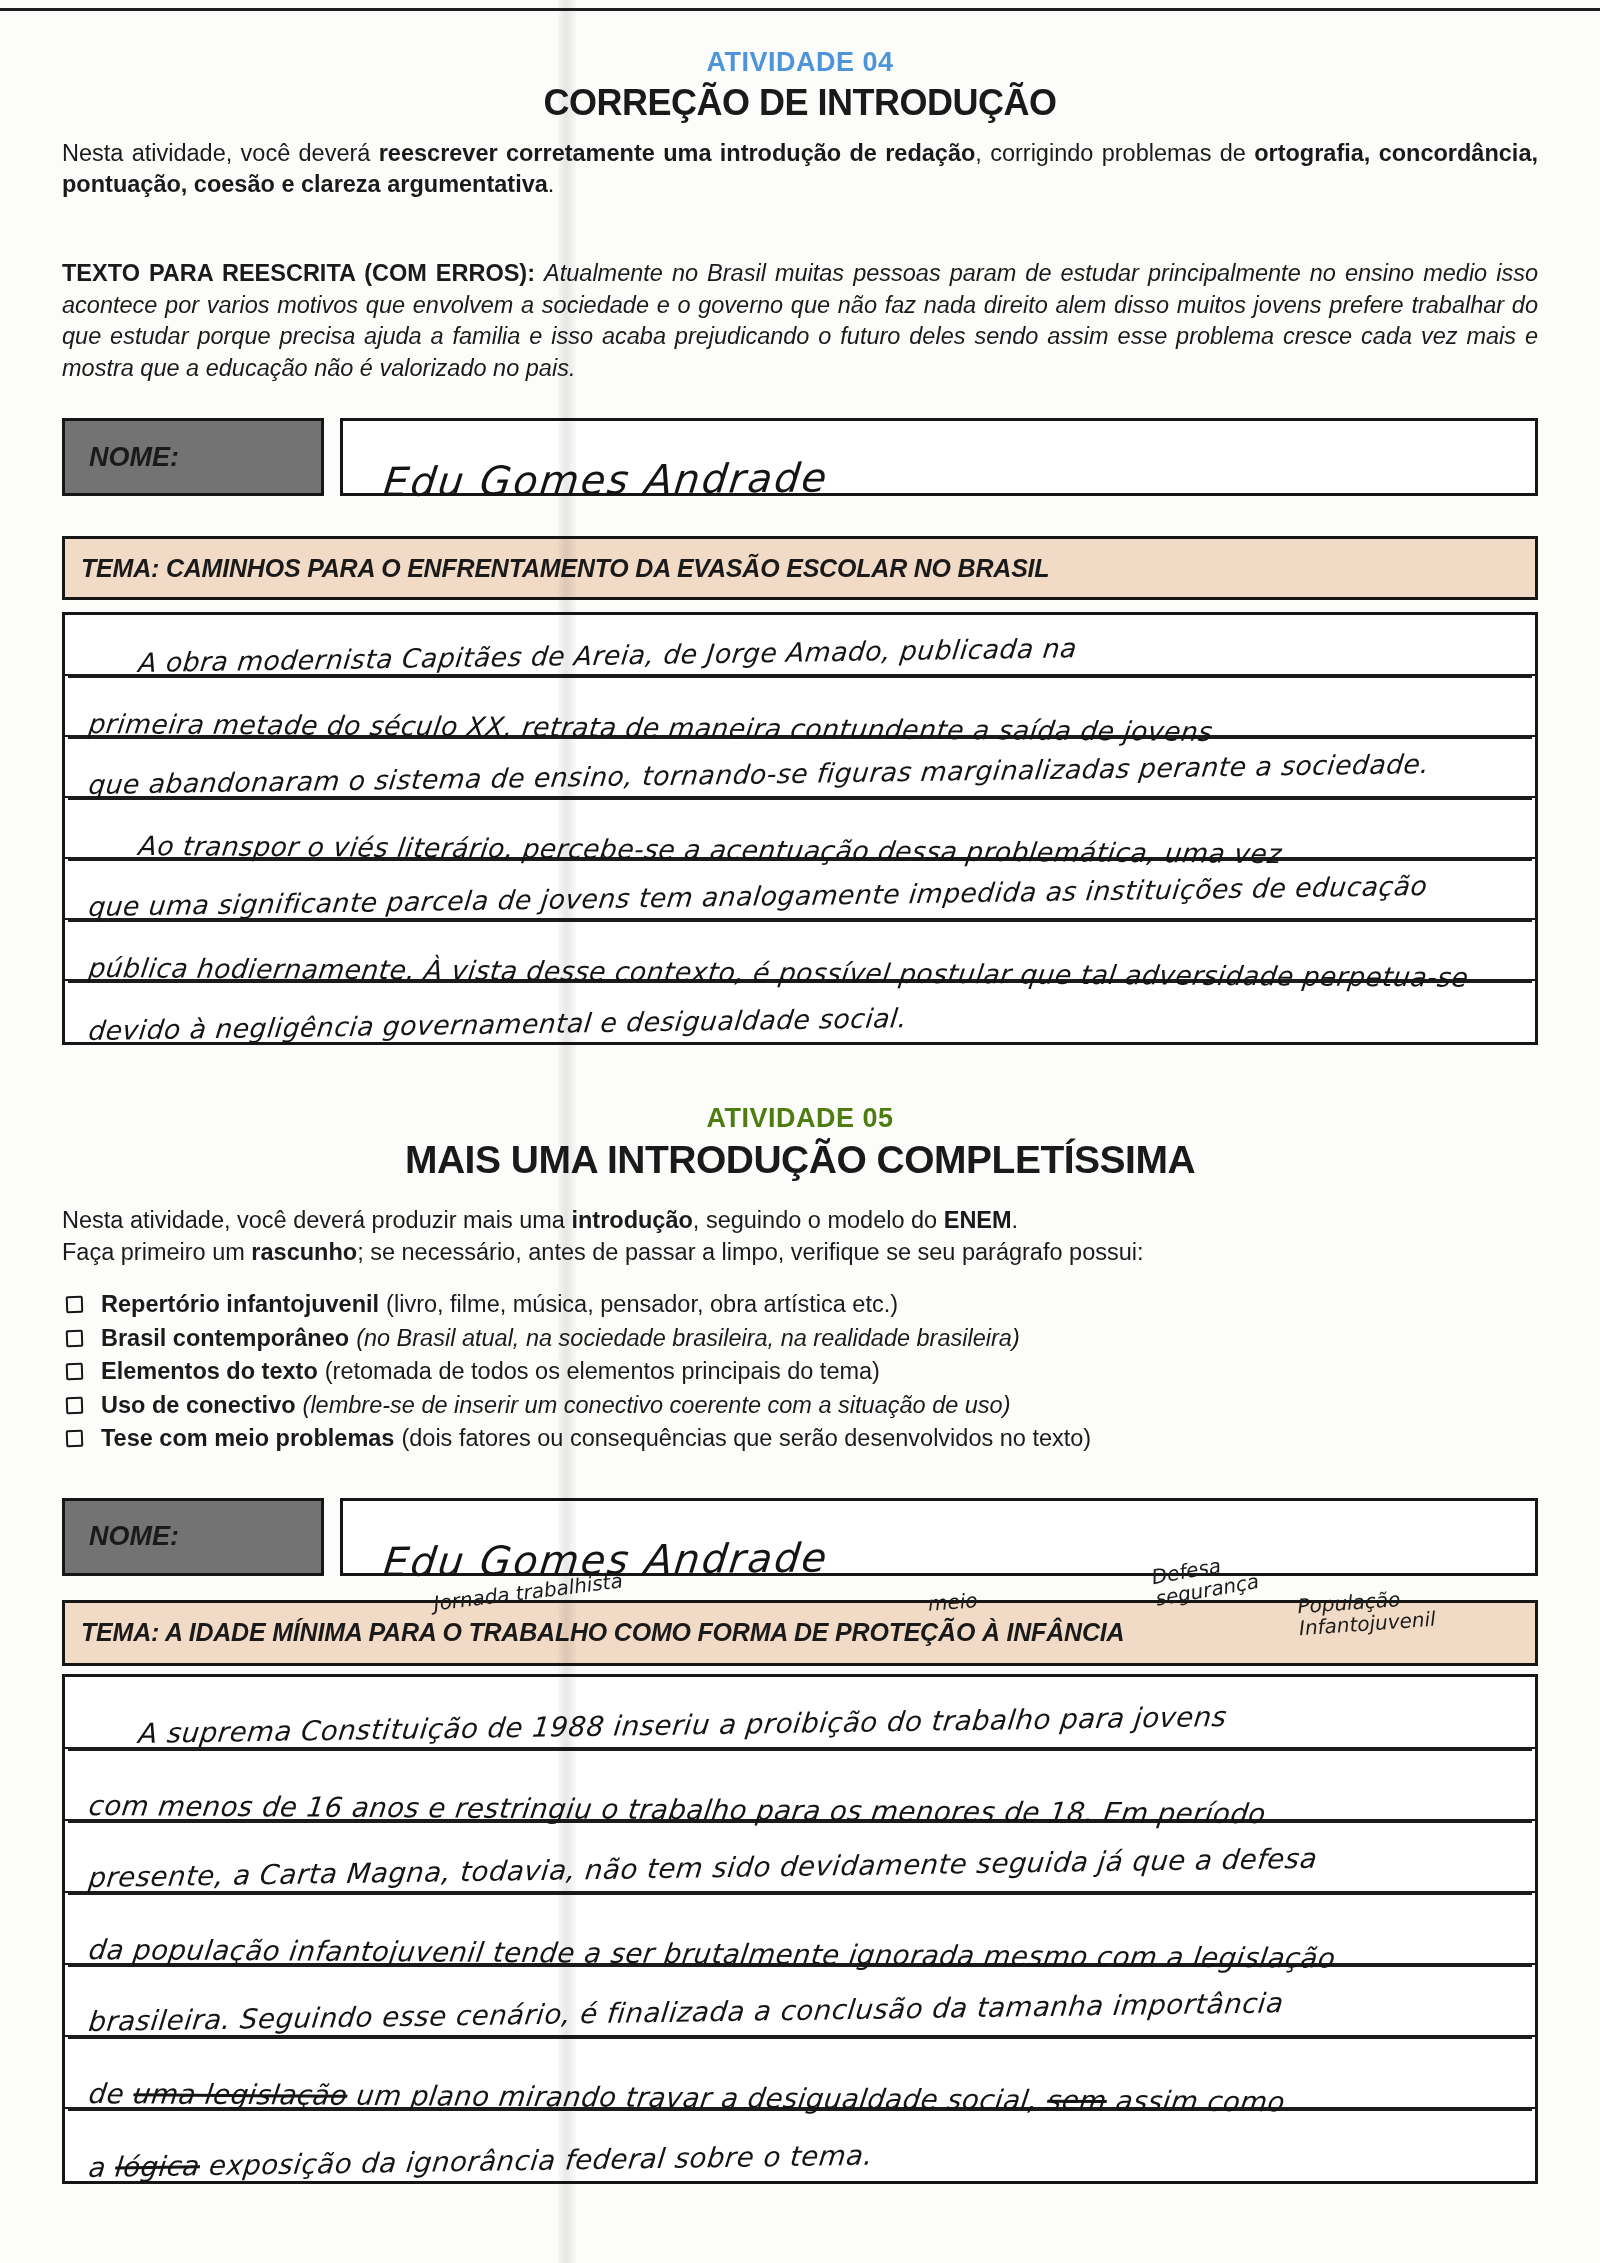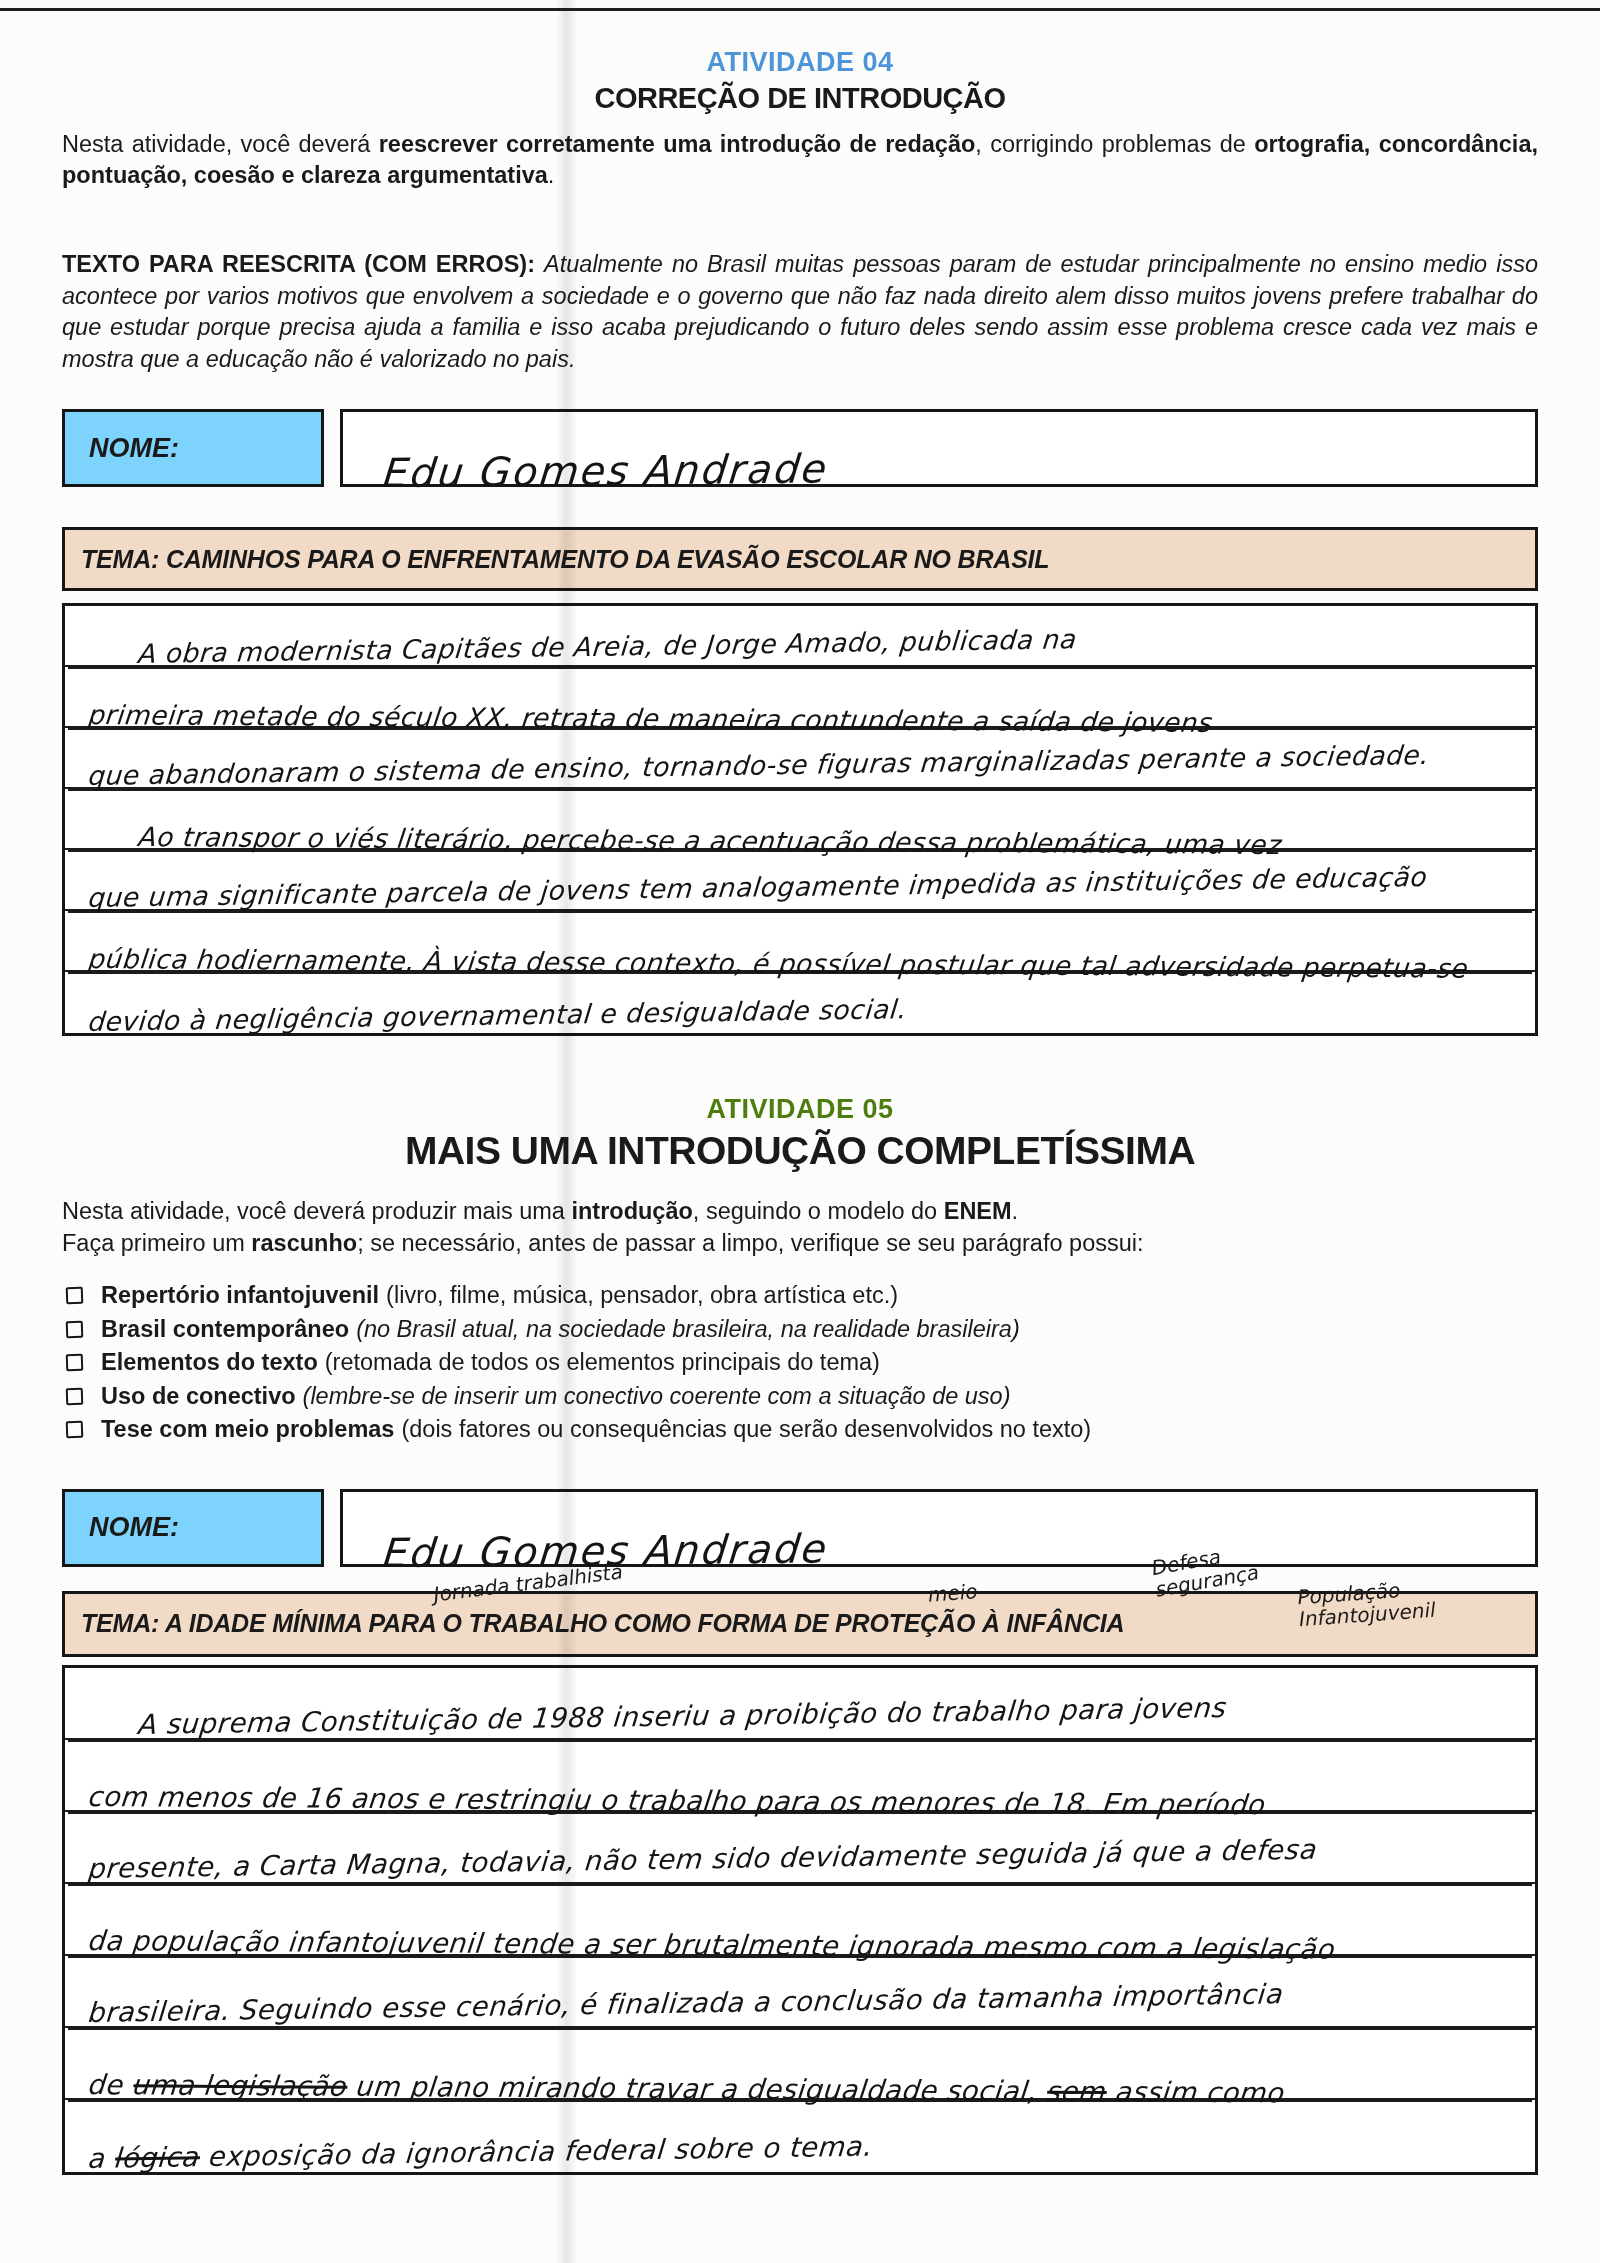--- a/index.html
+++ b/index.html
@@ -9,32 +9,32 @@
     background:#fcfcfa;color:#1a1a1a;overflow:hidden;
     font-family:"Liberation Sans", sans-serif;
   }
   .crease{position:absolute;left:558px;top:0;width:18px;height:100%;
     background:linear-gradient(90deg,rgba(0,0,0,0.02),rgba(0,0,0,0.09) 45%,rgba(0,0,0,0.02));
     pointer-events:none;z-index:5;}
   .top-rule{height:3px;background:#1f1f1f;margin:8px 0 0 0;}
   .content{padding:0 62px;}
   .kicker{margin-top:36px;text-align:center;font-weight:700;font-size:27px;letter-spacing:0.5px;}
   .kicker.k5{margin-top:58px;}
-  .big-title{text-align:center;font-weight:700;font-size:29px;letter-spacing:-0.5px;margin-top:4px;}
+  .big-title{text-align:center;font-weight:700;font-size:36px;letter-spacing:-0.5px;margin-top:4px;}
   .big-title.t5{font-size:39px;}
   .para{font-size:23.5px;line-height:31px;text-align:justify;margin-top:14px;}
   .para.rewrite{margin-top:58px;line-height:31.5px;}
   .b{font-weight:700;}
   .i{font-style:italic;}
   .strike{text-decoration:line-through;text-decoration-thickness:2.5px;}
   
   .nome-row{display:flex;align-items:stretch;margin-top:34px;height:78px;}
   .nome-row.second{margin-top:42px;}
   .nome-label-box{width:262px;border:3px solid #161616;display:flex;align-items:center;
-    padding-left:24px;font-weight:700;font-style:italic;font-size:27px;background:#7dd3fc;}
+    padding-left:24px;font-weight:700;font-style:italic;font-size:27px;background:#737373;}
   .nome-input-box{flex:1;border:3px solid #161616;margin-left:16px;position:relative;background:#fff;}
   .hw{font-family:"DejaVu Sans", cursive, sans-serif;font-style:italic;color:#141414;
     white-space:nowrap;transform:skewX(-7deg) rotate(-0.6deg);transform-origin:left bottom;}
   .hw-name{position:absolute;left:38px;bottom:-12px;font-size:40px;letter-spacing:2px;}
   
   .tema-bar{margin-top:40px;height:64px;border:3px solid #161616;background:#f2dbc6;
     display:flex;align-items:center;padding-left:16px;position:relative;}
   .tema-bar.second{margin-top:24px;height:66px;}
   .tema-text{font-weight:700;font-style:italic;font-size:25px;letter-spacing:-0.2px;}
   

